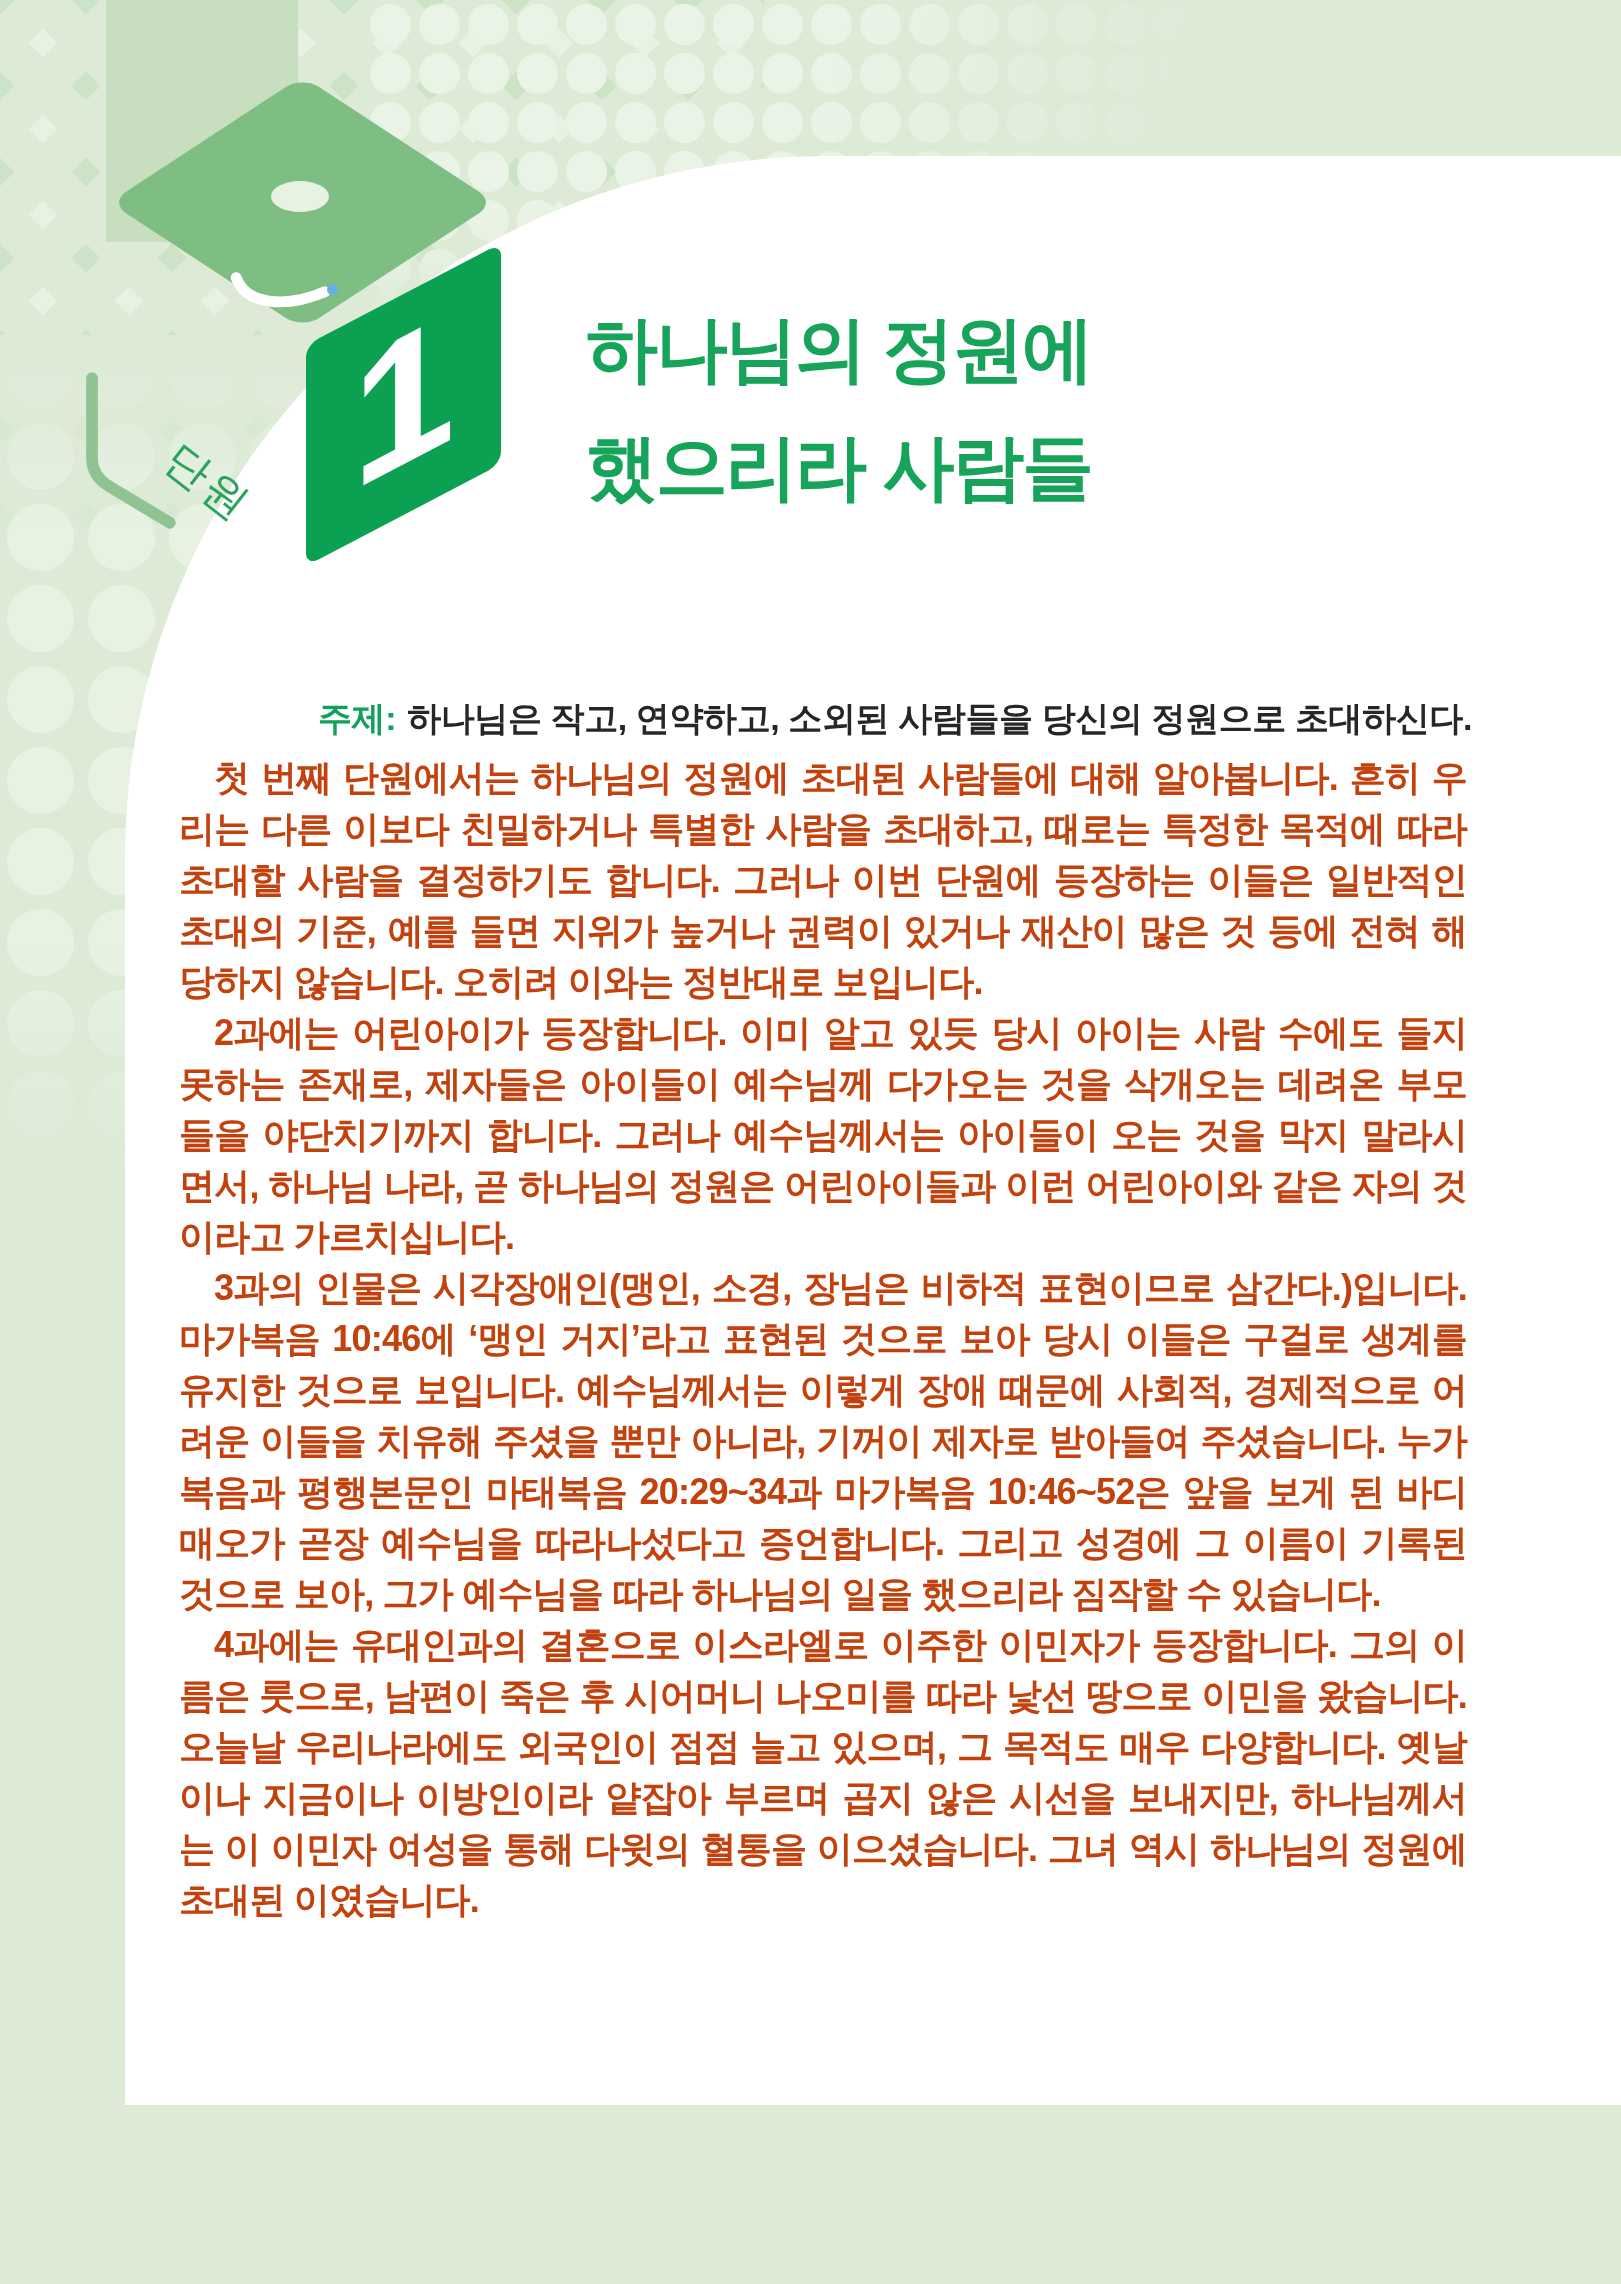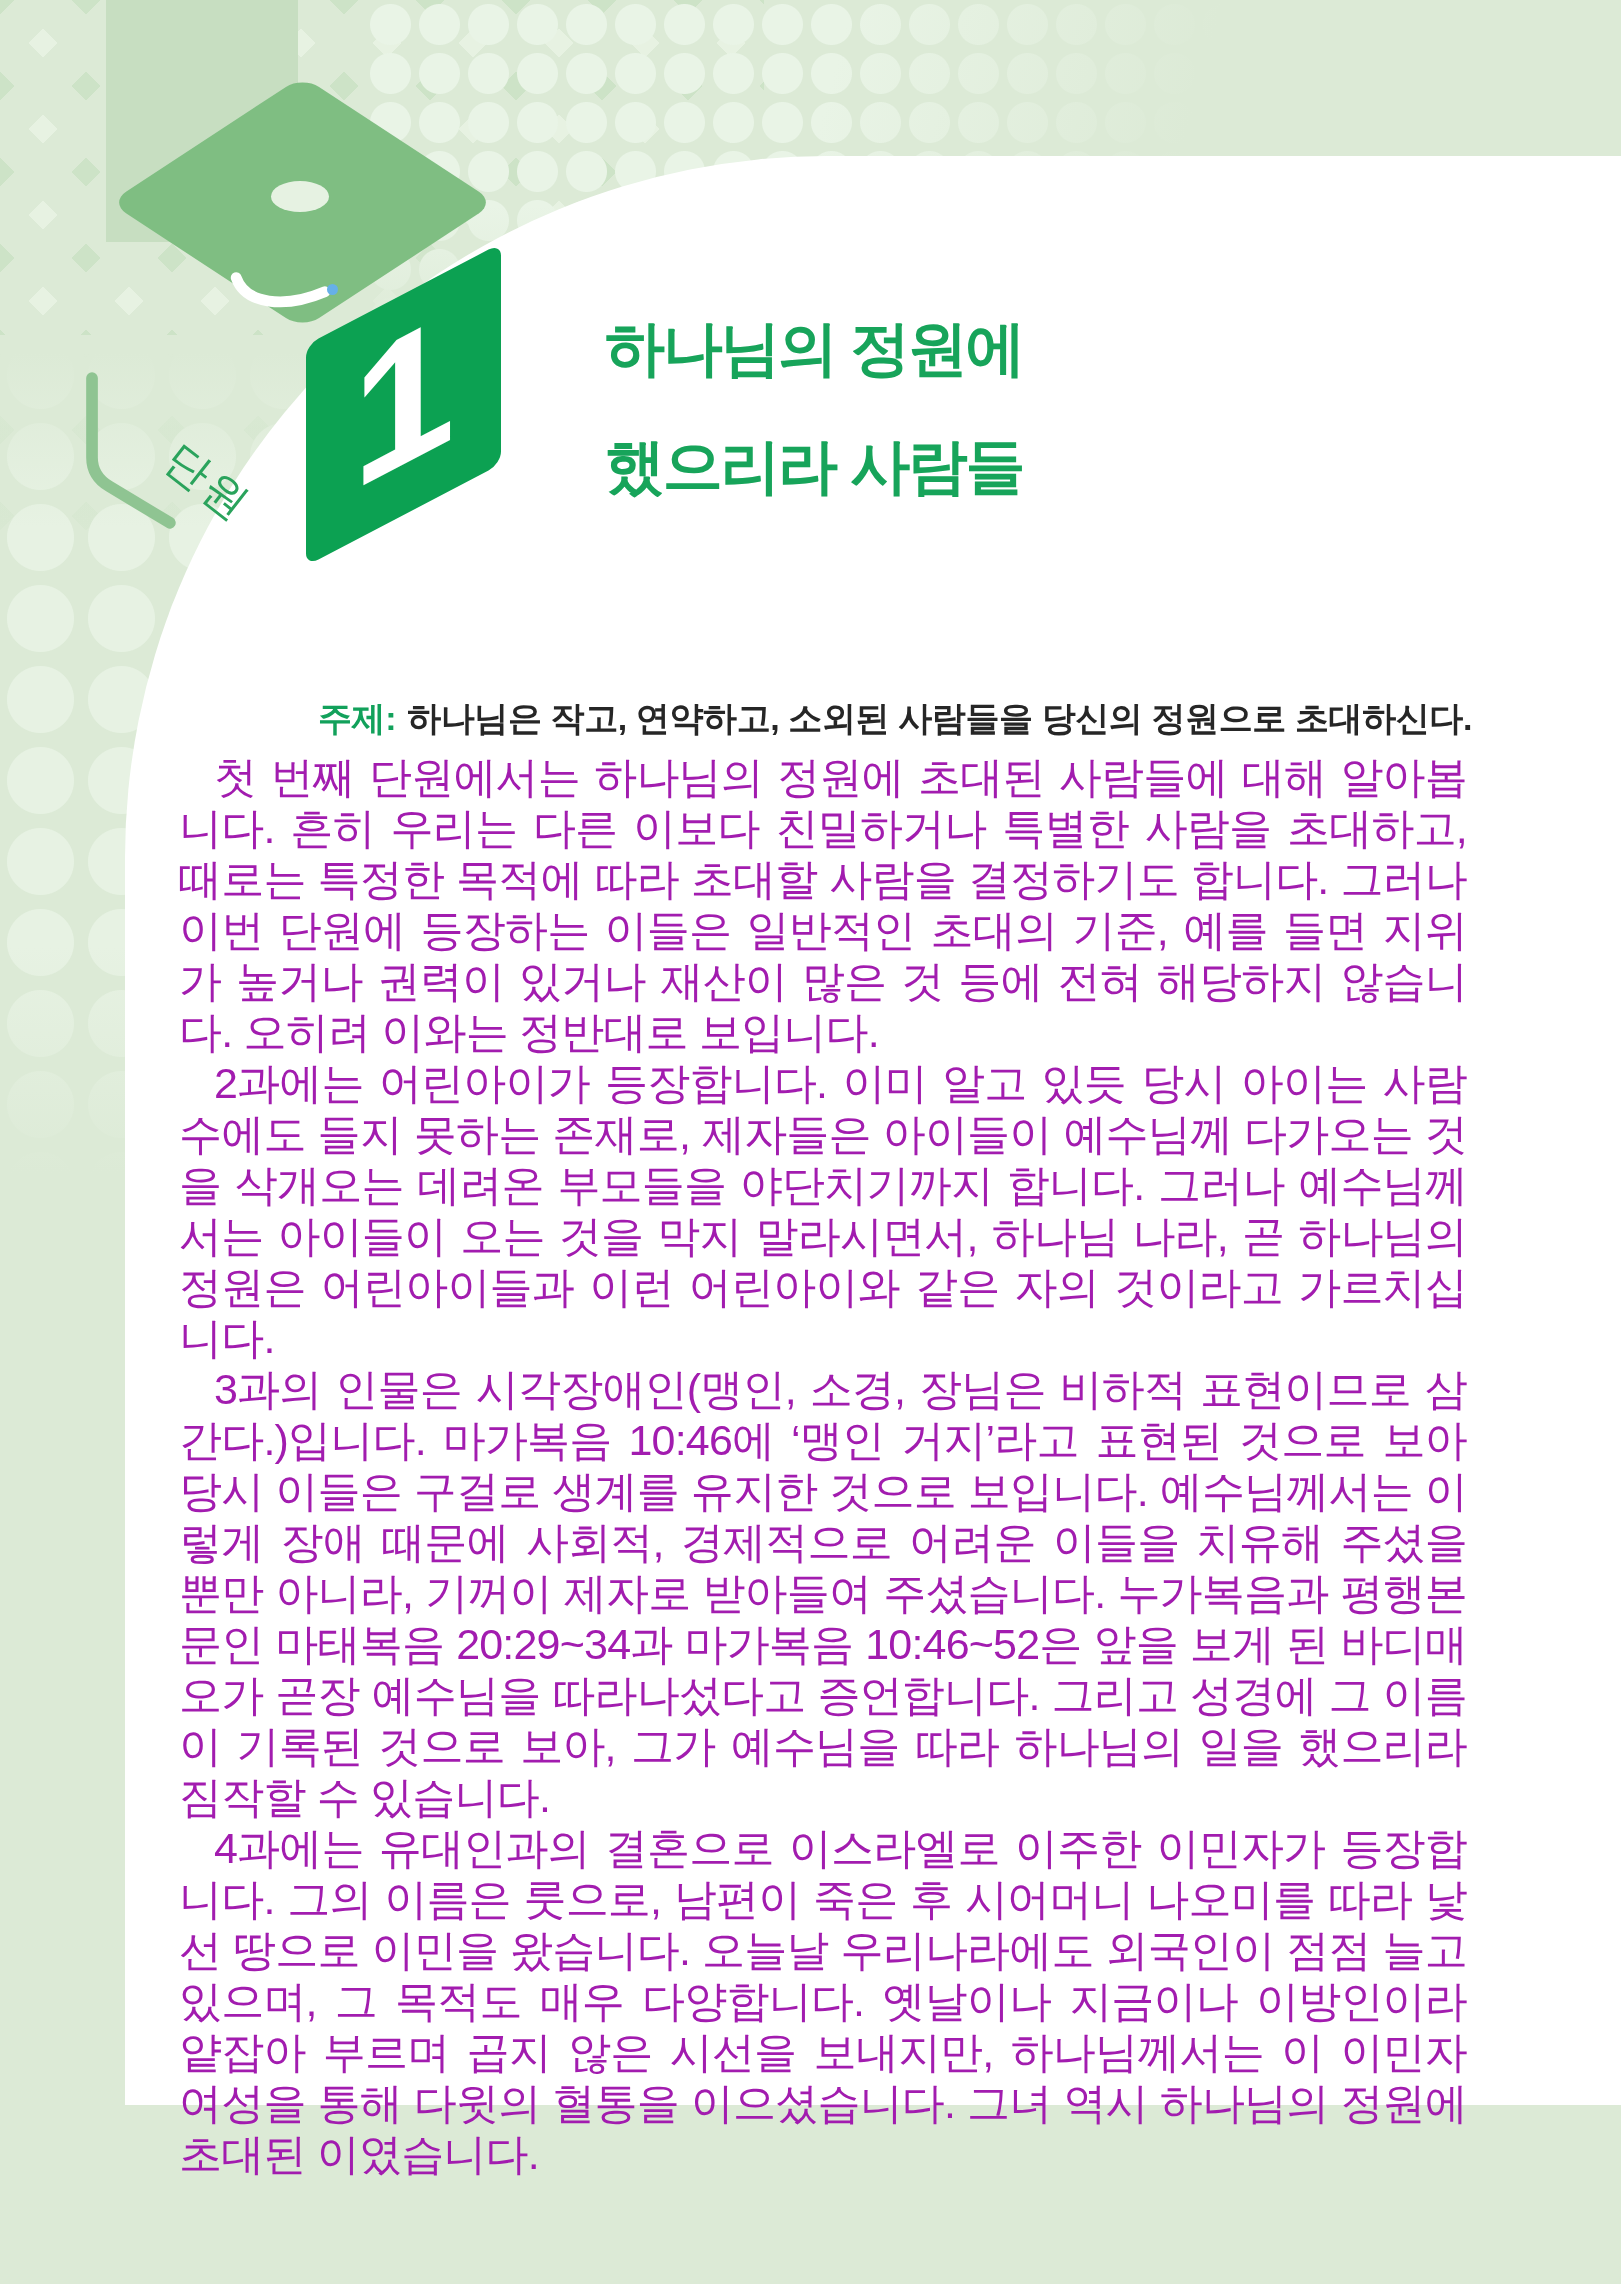--- a/index.html
+++ b/index.html
@@ -73,32 +73,32 @@
   }
   .unit-label{
     position:absolute; left:189px; top:430px;
     font-size:44px; font-weight:500; color:#2aa35c; letter-spacing:3.1px;
     transform:rotate(38deg); transform-origin:0 0; white-space:nowrap;
   }
   .l-line{ position:absolute; left:78px; top:370px; }
   
   .title{
     position:absolute; left:586px; top:290px;
-    color:#17a45a; font-size:60px; font-weight:800;
-    line-height:118px; letter-spacing:-2.3px; white-space:nowrap;margin-left:19px;
+    color:#17a45a; font-size:72px; font-weight:800;
+    line-height:118px; letter-spacing:-2.3px; white-space:nowrap;
   }
   .topic{
     position:absolute; left:225px; top:696px; width:1247px;
     font-size:34px; font-weight:700; color:#262626;
     letter-spacing:-0.4px; white-space:nowrap;text-align:right;
   }
   .topic .topic-label{ color:#12a15b; margin-right:11px; }
   .bodytext{
     position:absolute; left:179px; top:752px; width:1288px;
-    font-size:43px; line-height:51px; font-weight:400; color:#a21caf;
+    font-size:36px; line-height:51px; font-weight:700; color:#c2410c;
     text-align:justify; letter-spacing:-0.8px;
   }
   .bodytext p{ margin:0; text-indent:35px; }
 </style>
 </head>
 <body>
 
 <div class="page">
 
   <div class="deco sparkles"></div>

